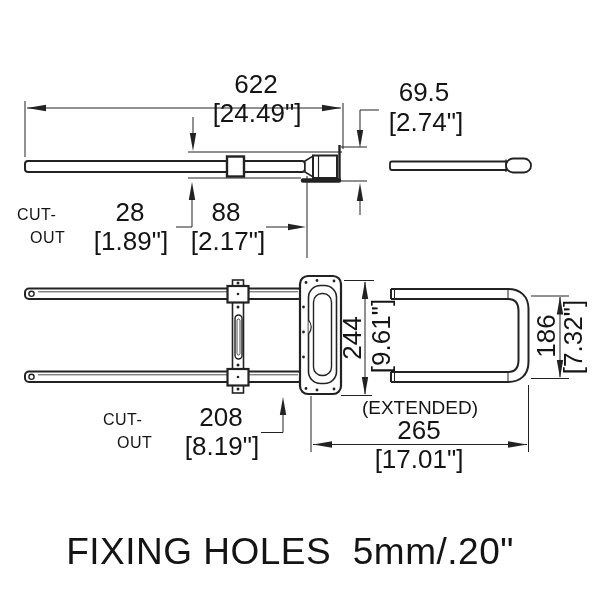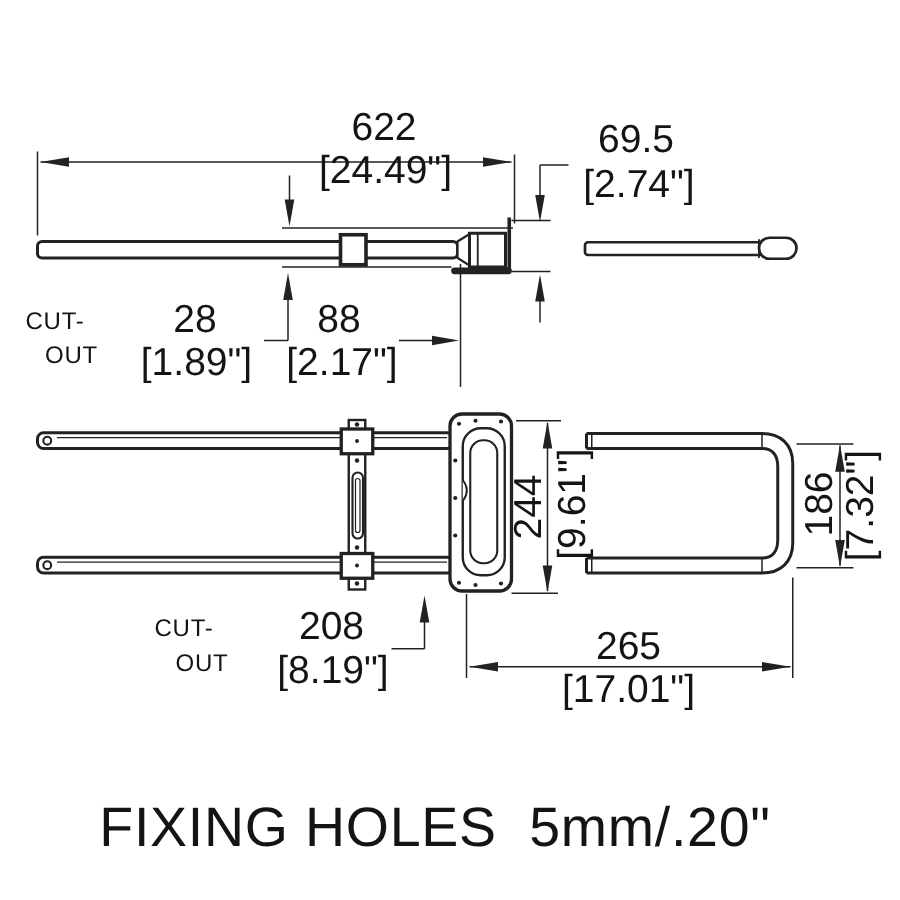--- a/index.html
+++ b/index.html
@@ -164,17 +164,18 @@
   <div class="lbl rot" style="left:352px;top:338px;">244</div>
   <div class="lbl rot" style="left:381px;top:336px;">[9.61"]</div>
   <div class="lbl rot" style="left:546px;top:336px;">186</div>
   <div class="lbl rot" style="left:573px;top:337px;">[7.32"]</div>
 
   <div class="lbl cut" style="left:103px;top:411px;">CUT-</div>
   <div class="lbl cut" style="left:117px;top:434px;">OUT</div>
   <div class="lbl dim c" style="left:221px;top:403px;text-align:center;">208</div>
   <div class="lbl dim c" style="left:222px;top:432px;">[8.19"]</div>
 
+  <div class="lbl note" style="left:420px;top:398px;">(EXTENDED)</div>
   <div class="lbl dim c" style="left:419px;top:416px;">265</div>
   <div class="lbl dim c" style="left:419px;top:445px;">[17.01"]</div>
 
   <div class="lbl title" style="left:290px;top:532px;">FIXING HOLES  5mm/.20"</div>
 </div>
 
 </body></html>

